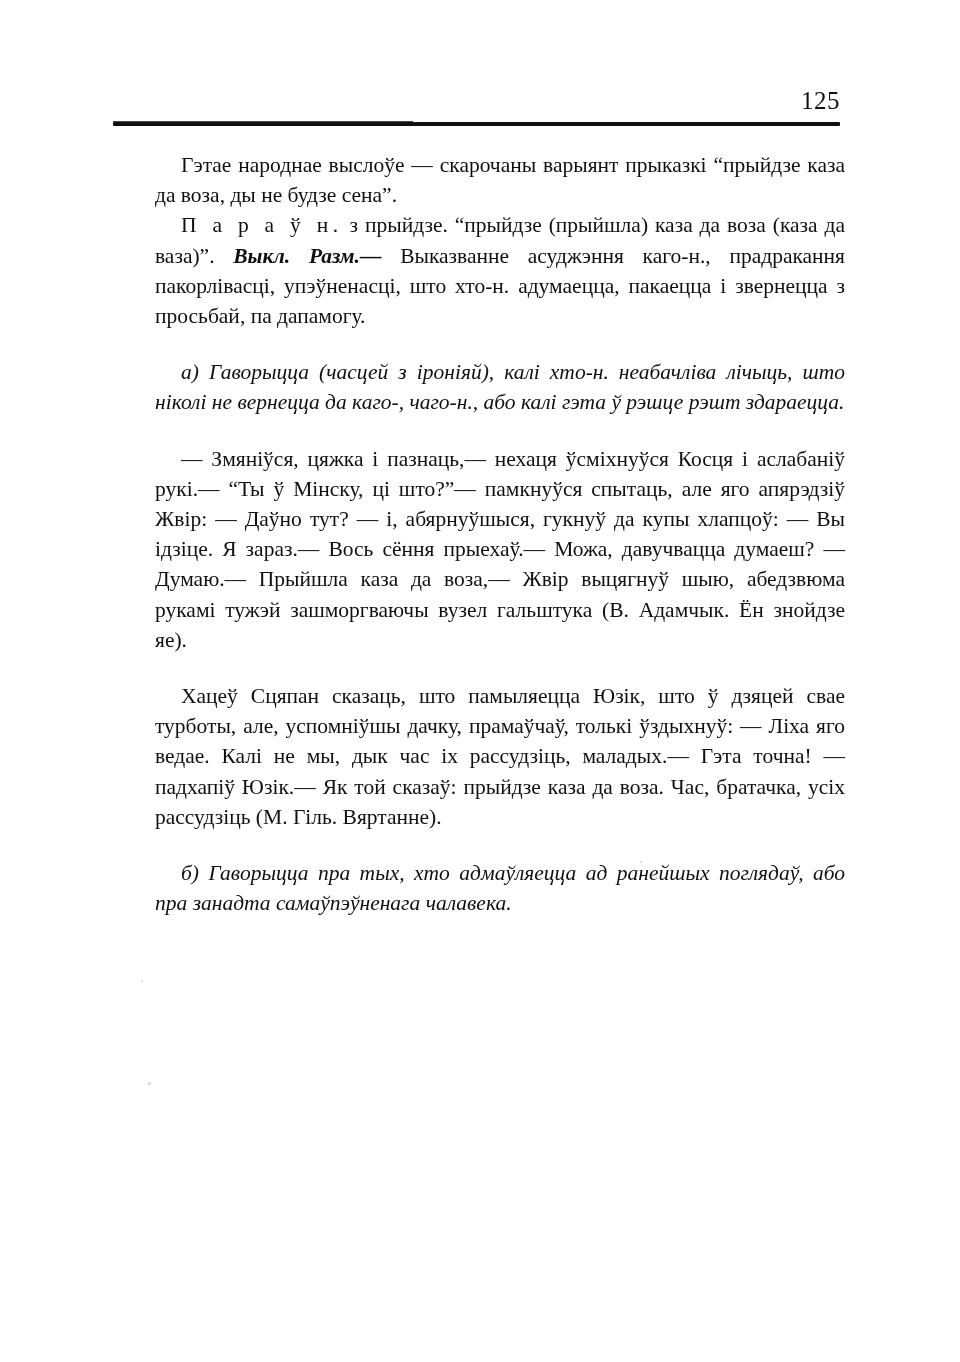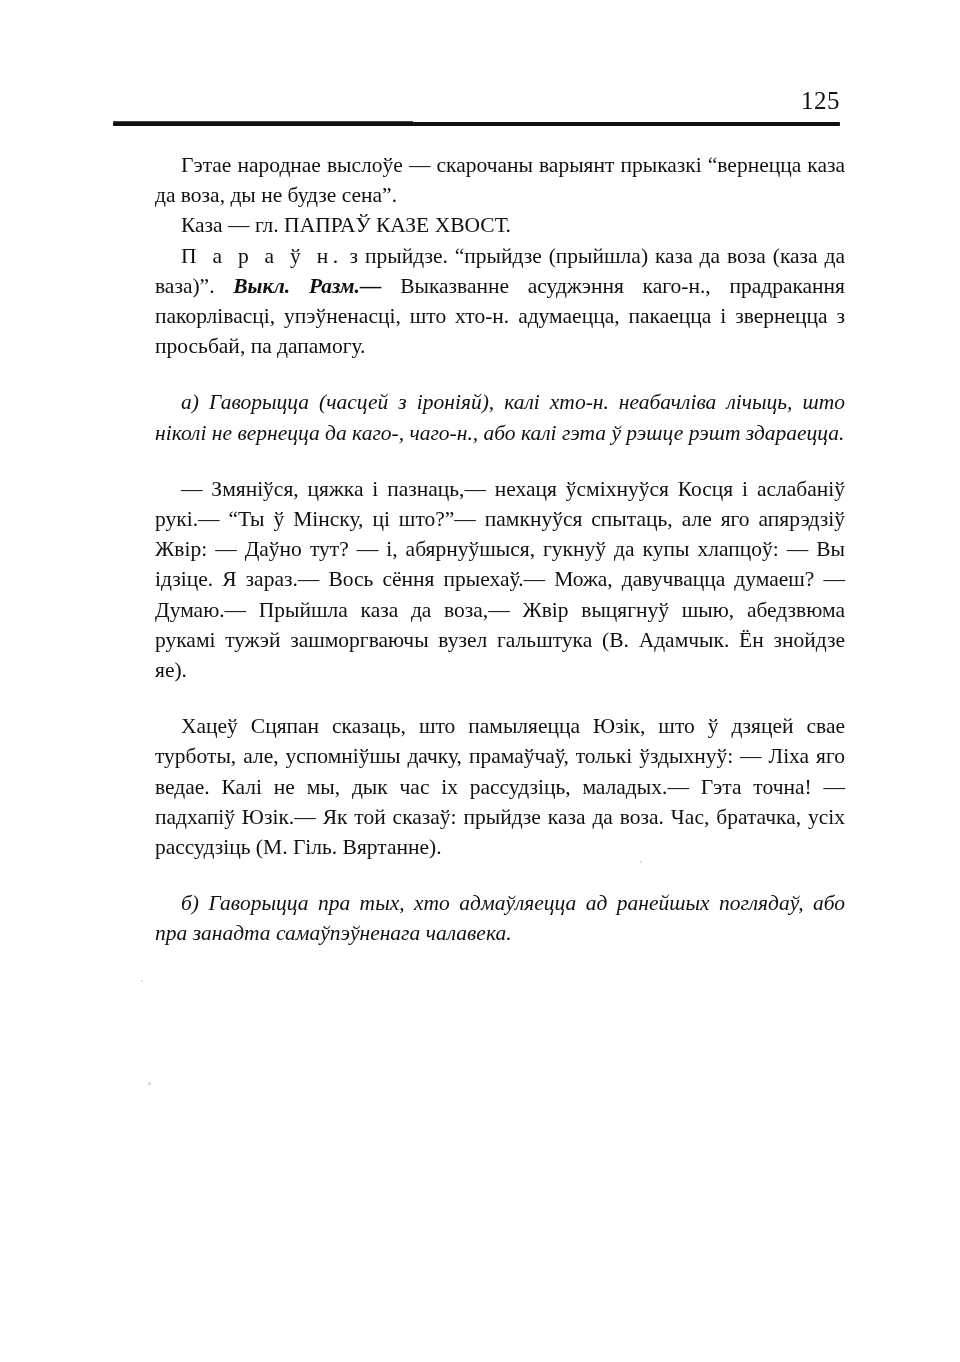--- a/index.html
+++ b/index.html
@@ -115,25 +115,22 @@
 <div class="page">
 
   <div class="folio-row">
     <span class="folio">125</span>
   </div>
   <div class="head-rule"></div>
 
   <div class="col">
 
 
-    <p class="para indent">Гэтае народнае выслоўе — скарочаны варыянт прыказкі “вернецца каза да воза, ды не будзе сена”.</p>
+    <p class="para indent">Гэтае народнае выслоўе — скарочаны варыянт прыказкі “прыйдзе каза да воза, ды не будзе сена”.</p>
 
-    <p class="para indent"><span>Каза</span>
-      <span>— гл.</span>
-      <span>ПАПРАЎ КАЗЕ ХВОСТ.</span></p>
 
 
     <p class="para indent"><span class="spaced">П а р а ў н.</span>
       <span>з прыйдзе.</span>
       <span>“прыйдзе (прыйшла) каза да воза (каза да ваза)”.</span>
       <span class="bi">Выкл. Разм.—</span>
       <span>Выказванне асуджэння каго-н., прадракання пакорлівасці, упэўненасці, што хто-н. адумаецца, пакаецца і звернецца з просьбай, па дапамогу.</span></p>
 
 
     <p class="para indent ital-light gap-top-lg"><span>а)</span>

